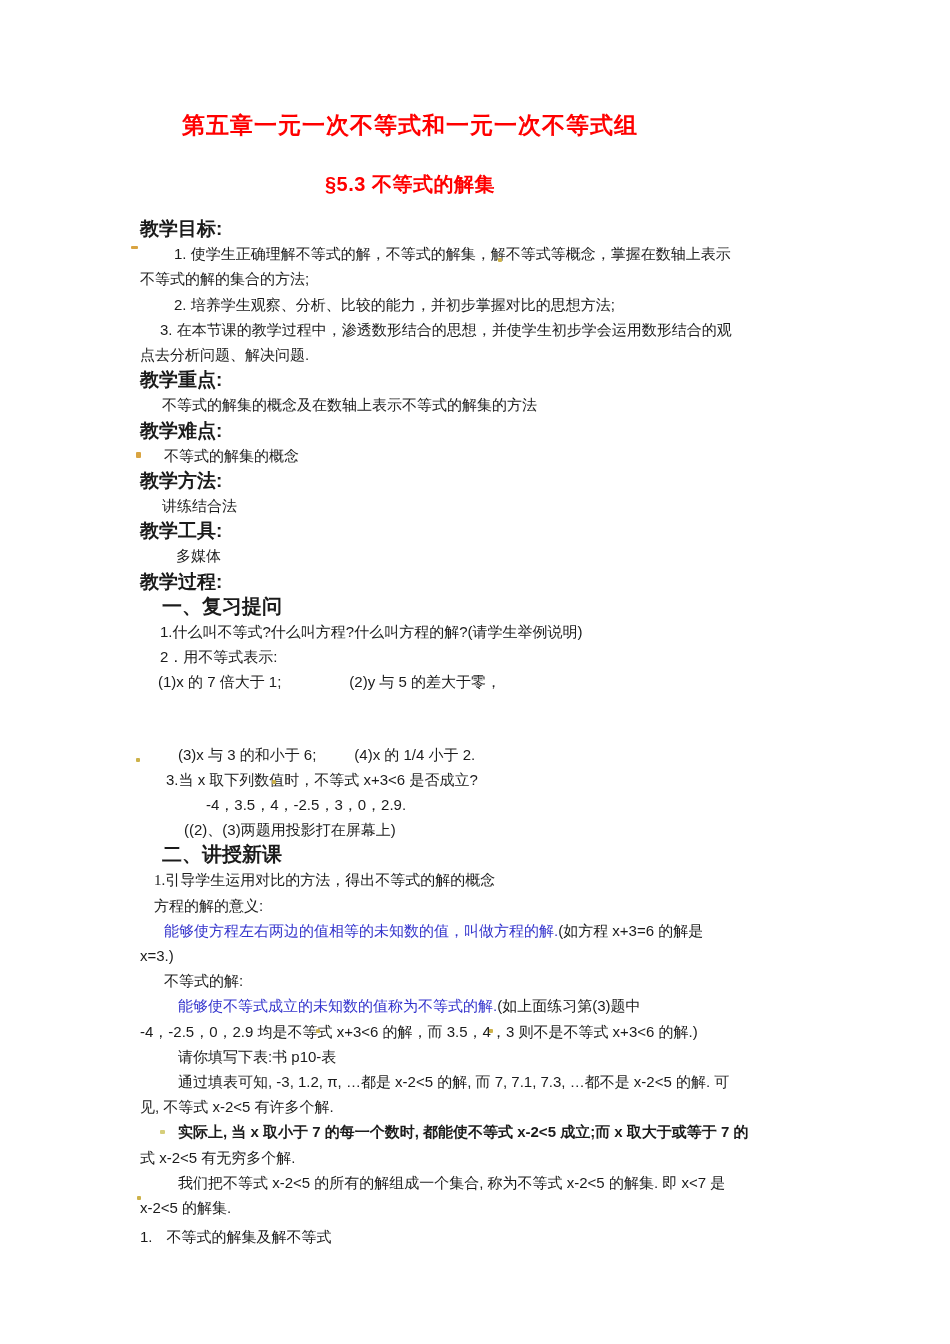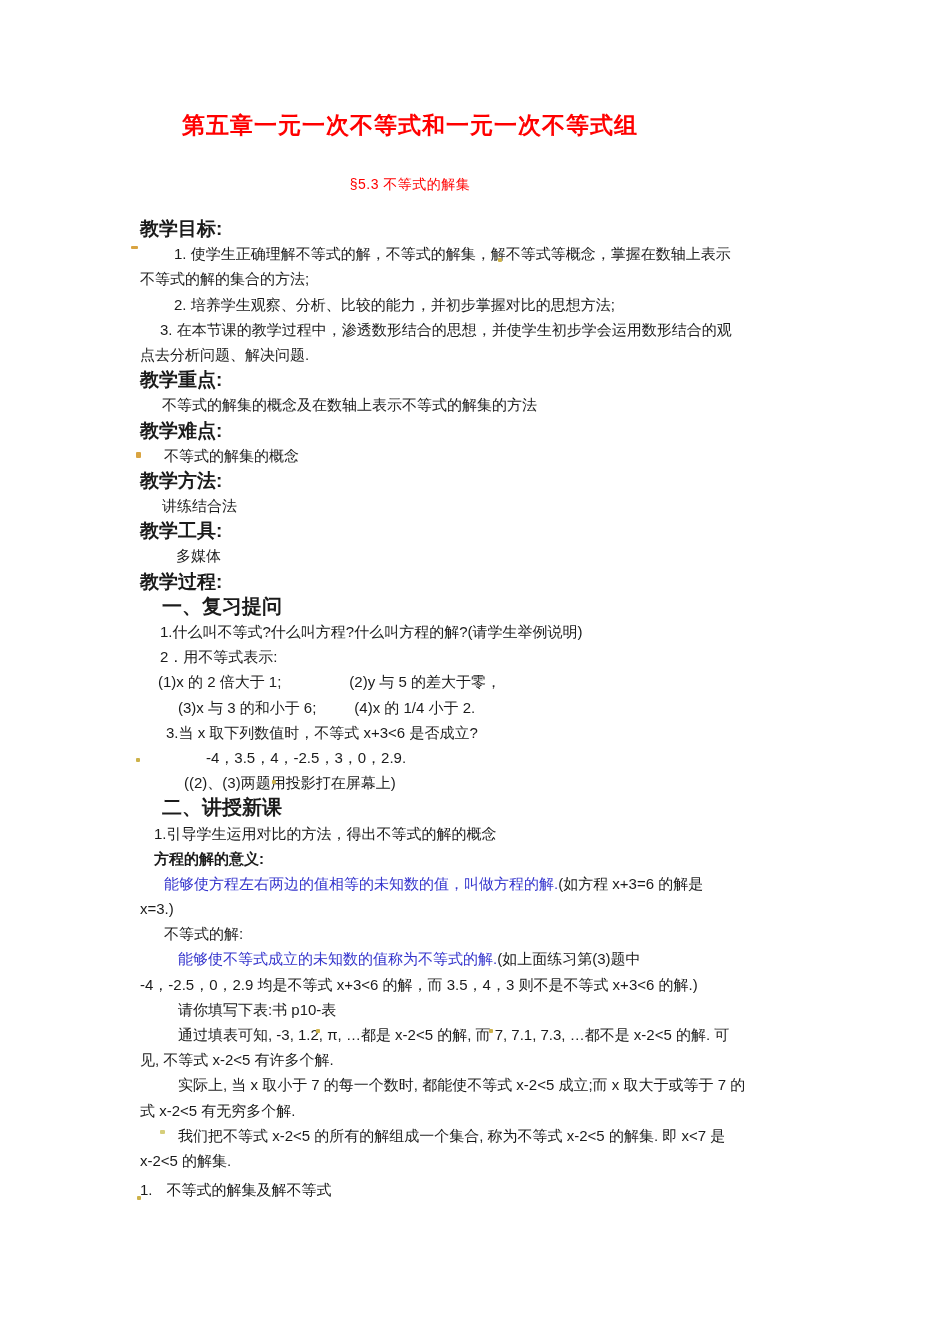--- a/index.html
+++ b/index.html
@@ -24,22 +24,22 @@
   }
   .titles { text-align: center; padding-top: 110px; }
   .title1 {
     font-size: 23px;
     font-weight: bold;
     color: var(--red);
     line-height: 30px;
     letter-spacing: 1px;
   }
   .title2 {
-    font-size: 14px;
-    font-weight: normal;
+    font-size: 20px;
+    font-weight: bold;
     color: var(--red);
     line-height: 28px;
     margin-top: 30px;
     letter-spacing: 0.5px;
   }
   .doc {
     margin-top: 18px;
     padding-left: 140px;
     padding-right: 72px;
   }
@@ -74,37 +74,37 @@
       <div class="line h"><span>教学难点:</span></div>
       <div class="line b" style="padding-left: 24px;"><span>不等式的解集的概念</span></div>
       <div class="line h"><span>教学方法:</span></div>
       <div class="line b" style="padding-left: 22px;"><span>讲练结合法</span></div>
       <div class="line h"><span>教学工具:</span></div>
       <div class="line b" style="padding-left: 36px;"><span>多媒体</span></div>
       <div class="line h"><span>教学过程:</span></div>
       <div class="line s" style="padding-left: 22px;"><span>一、复习提问</span></div>
       <div class="line b" style="padding-left: 20px;"><span>1.什么叫不等式?什么叫方程?什么叫方程的解?(请学生举例说明)</span></div>
       <div class="line b" style="padding-left: 20px;"><span>2．用不等式表示:</span></div>
-      <div class="line b" style="padding-left: 18px;"><span>(1)x 的 2 倍大于 1;</span><span style="margin-left: 68px;">(2)y 与 5 的差大于零，</span></div>
-      <div class="line b" style="padding-left: 38px;"><span>(3)x 与 3 的和小于 6;</span><span style="margin-left: 38px;">(4)x 的 1/4 小于 2.</span></div>
+      <div class="line b" style="padding-left: 18px;"><span>(1)x 的 7 倍大于 1;</span><span style="margin-left: 68px;">(2)y 与 5 的差大于零，</span></div>
+      <div class="line b" style="padding-left: 38px; margin-top: 47px;"><span>(3)x 与 3 的和小于 6;</span><span style="margin-left: 38px;">(4)x 的 1/4 小于 2.</span></div>
       <div class="line b" style="padding-left: 26px;"><span>3.当 x 取下列数值时，不等式 x+3&lt;6 是否成立?</span></div>
       <div class="line b" style="padding-left: 66px;"><span>-4，3.5，4，-2.5，3，0，2.9.</span></div>
       <div class="line b" style="padding-left: 44px;"><span>((2)、(3)两题用投影打在屏幕上)</span></div>
       <div class="line s" style="padding-left: 22px;"><span>二、讲授新课</span></div>
-      <div class="line b" style="padding-left: 14px;"><span>1.引导学生运用对比的方法，得出不等式的解的概念</span></div>
-      <div class="line b" style="padding-left: 14px; font-weight: bold;"><span>方程的解的意义:</span></div>
+      <div class="line b" style="padding-left: 14px; font-family: Liberation Serif, serif;"><span>1.引导学生运用对比的方法，得出不等式的解的概念</span></div>
+      <div class="line b" style="padding-left: 14px;"><span>方程的解的意义:</span></div>
       <div class="line b" style="padding-left: 24px;"><span class="blue">能够使方程左右两边的值相等的未知数的值，叫做方程的解.</span><span>(如方程 x+3=6 的解是</span></div>
       <div class="line b"><span>x=3.)</span></div>
       <div class="line b" style="padding-left: 24px;"><span>不等式的解:</span></div>
       <div class="line b" style="padding-left: 38px;"><span class="blue">能够使不等式成立的未知数的值称为不等式的解.</span><span>(如上面练习第(3)题中</span></div>
       <div class="line b"><span>-4，-2.5，0，2.9 均是不等式 x+3&lt;6 的解，而 3.5，4，3 则不是不等式 x+3&lt;6 的解.)</span></div>
       <div class="line b" style="padding-left: 38px;"><span>请你填写下表:书 p10-表</span></div>
       <div class="line b" style="padding-left: 38px;"><span>通过填表可知, -3, 1.2, π, …都是 x-2&lt;5 的解, 而 7, 7.1, 7.3, …都不是 x-2&lt;5 的解. 可</span></div>
       <div class="line b"><span>见, 不等式 x-2&lt;5 有许多个解.</span></div>
-      <div class="line b" style="padding-left: 38px;"><span>实际上, 当 x 取小于 7 的每一个数时, 都能使不等式 x-2&lt;5 成立;而 x 取大于或等于 7 的</span></div>
+      <div class="line b" style="padding-left: 38px; font-weight: bold;"><span>实际上, 当 x 取小于 7 的每一个数时, 都能使不等式 x-2&lt;5 成立;而 x 取大于或等于 7 的</span></div>
       <div class="line b"><span>式 x-2&lt;5 有无穷多个解.</span></div>
       <div class="line b" style="padding-left: 38px;"><span>我们把不等式 x-2&lt;5 的所有的解组成一个集合, 称为不等式 x-2&lt;5 的解集. 即 x&lt;7 是</span></div>
       <div class="line b"><span>x-2&lt;5 的解集.</span></div>
       <div class="line b" style="margin-top: 4px;"><span>1.</span><span style="margin-left: 14px;">不等式的解集及解不等式</span></div>
     </div>
 <div class="speck" style="left: 131px; top: 246px; width: 7px; height: 3px; background: rgb(217, 164, 65);"></div>
     <div class="speck" style="left: 498px; top: 258px; width: 4px; height: 4px; background: rgb(205, 178, 74);"></div>
     <div class="speck" style="left: 136px; top: 452px; width: 5px; height: 6px; background: rgb(217, 164, 65);"></div>
     <div class="speck" style="left: 136px; top: 758px; width: 4px; height: 4px; background: rgb(205, 178, 74);"></div>
     <div class="speck" style="left: 272px; top: 780px; width: 4px; height: 4px; background: rgb(205, 178, 74);"></div>

